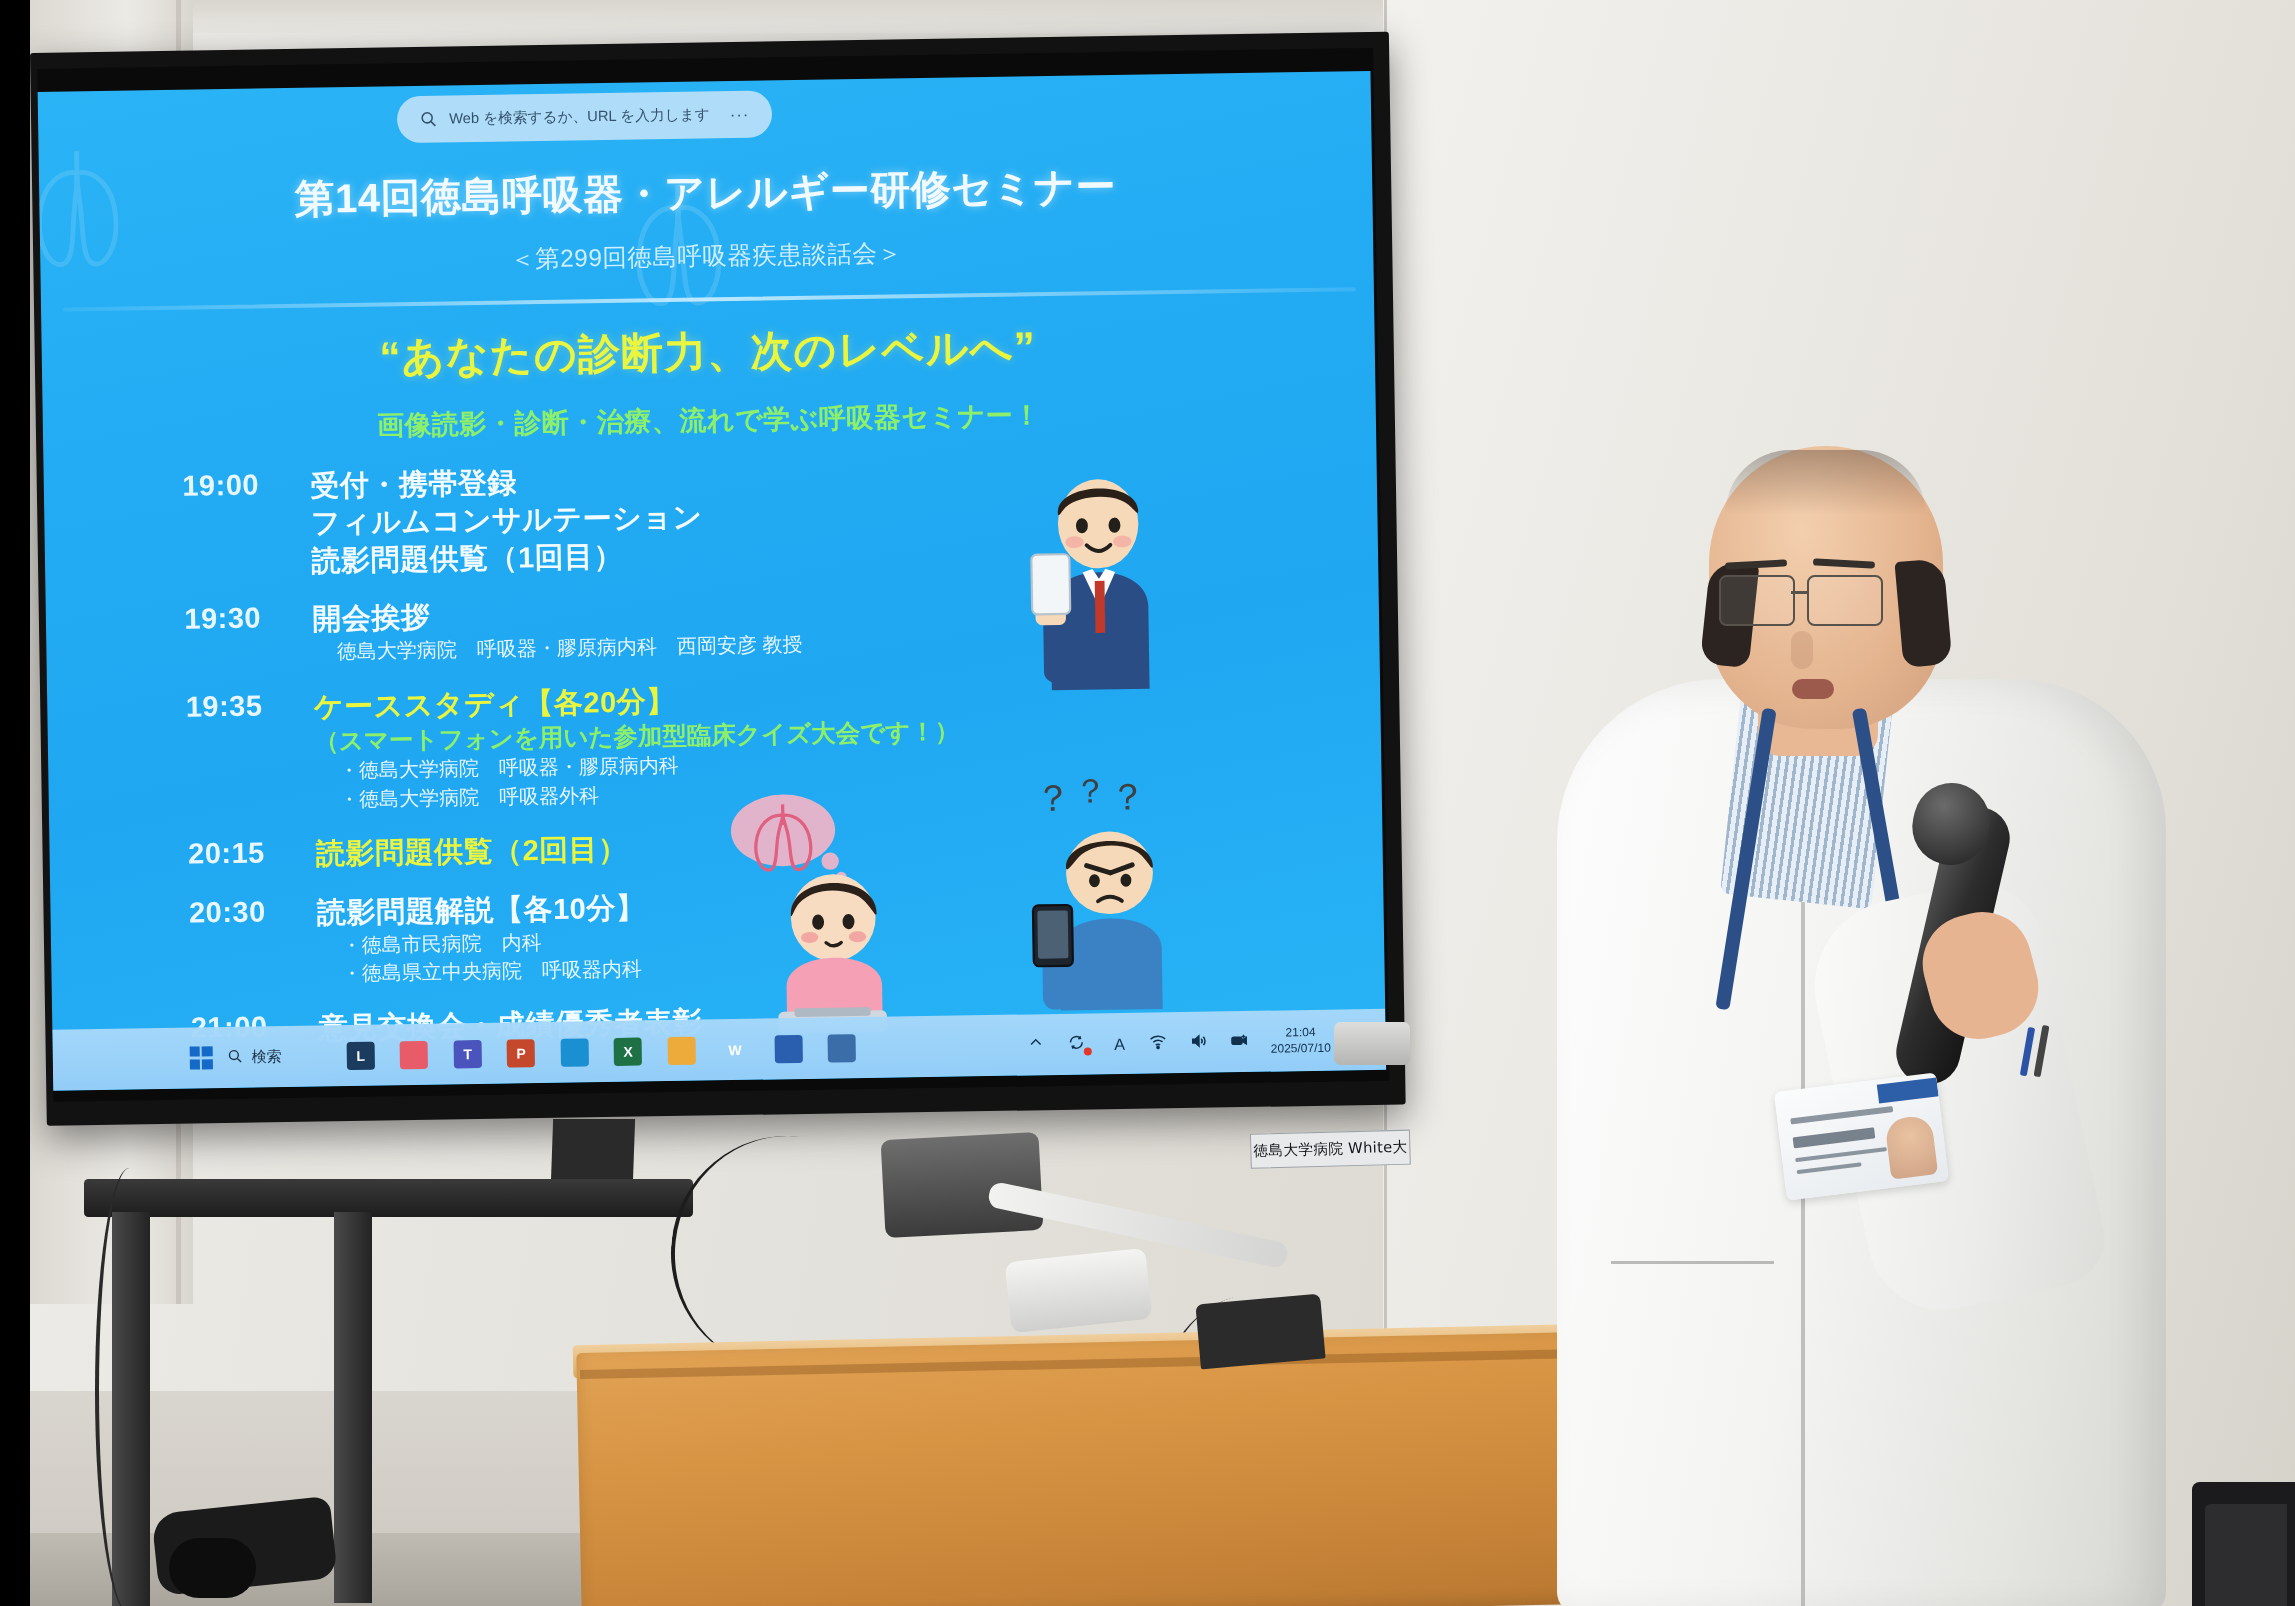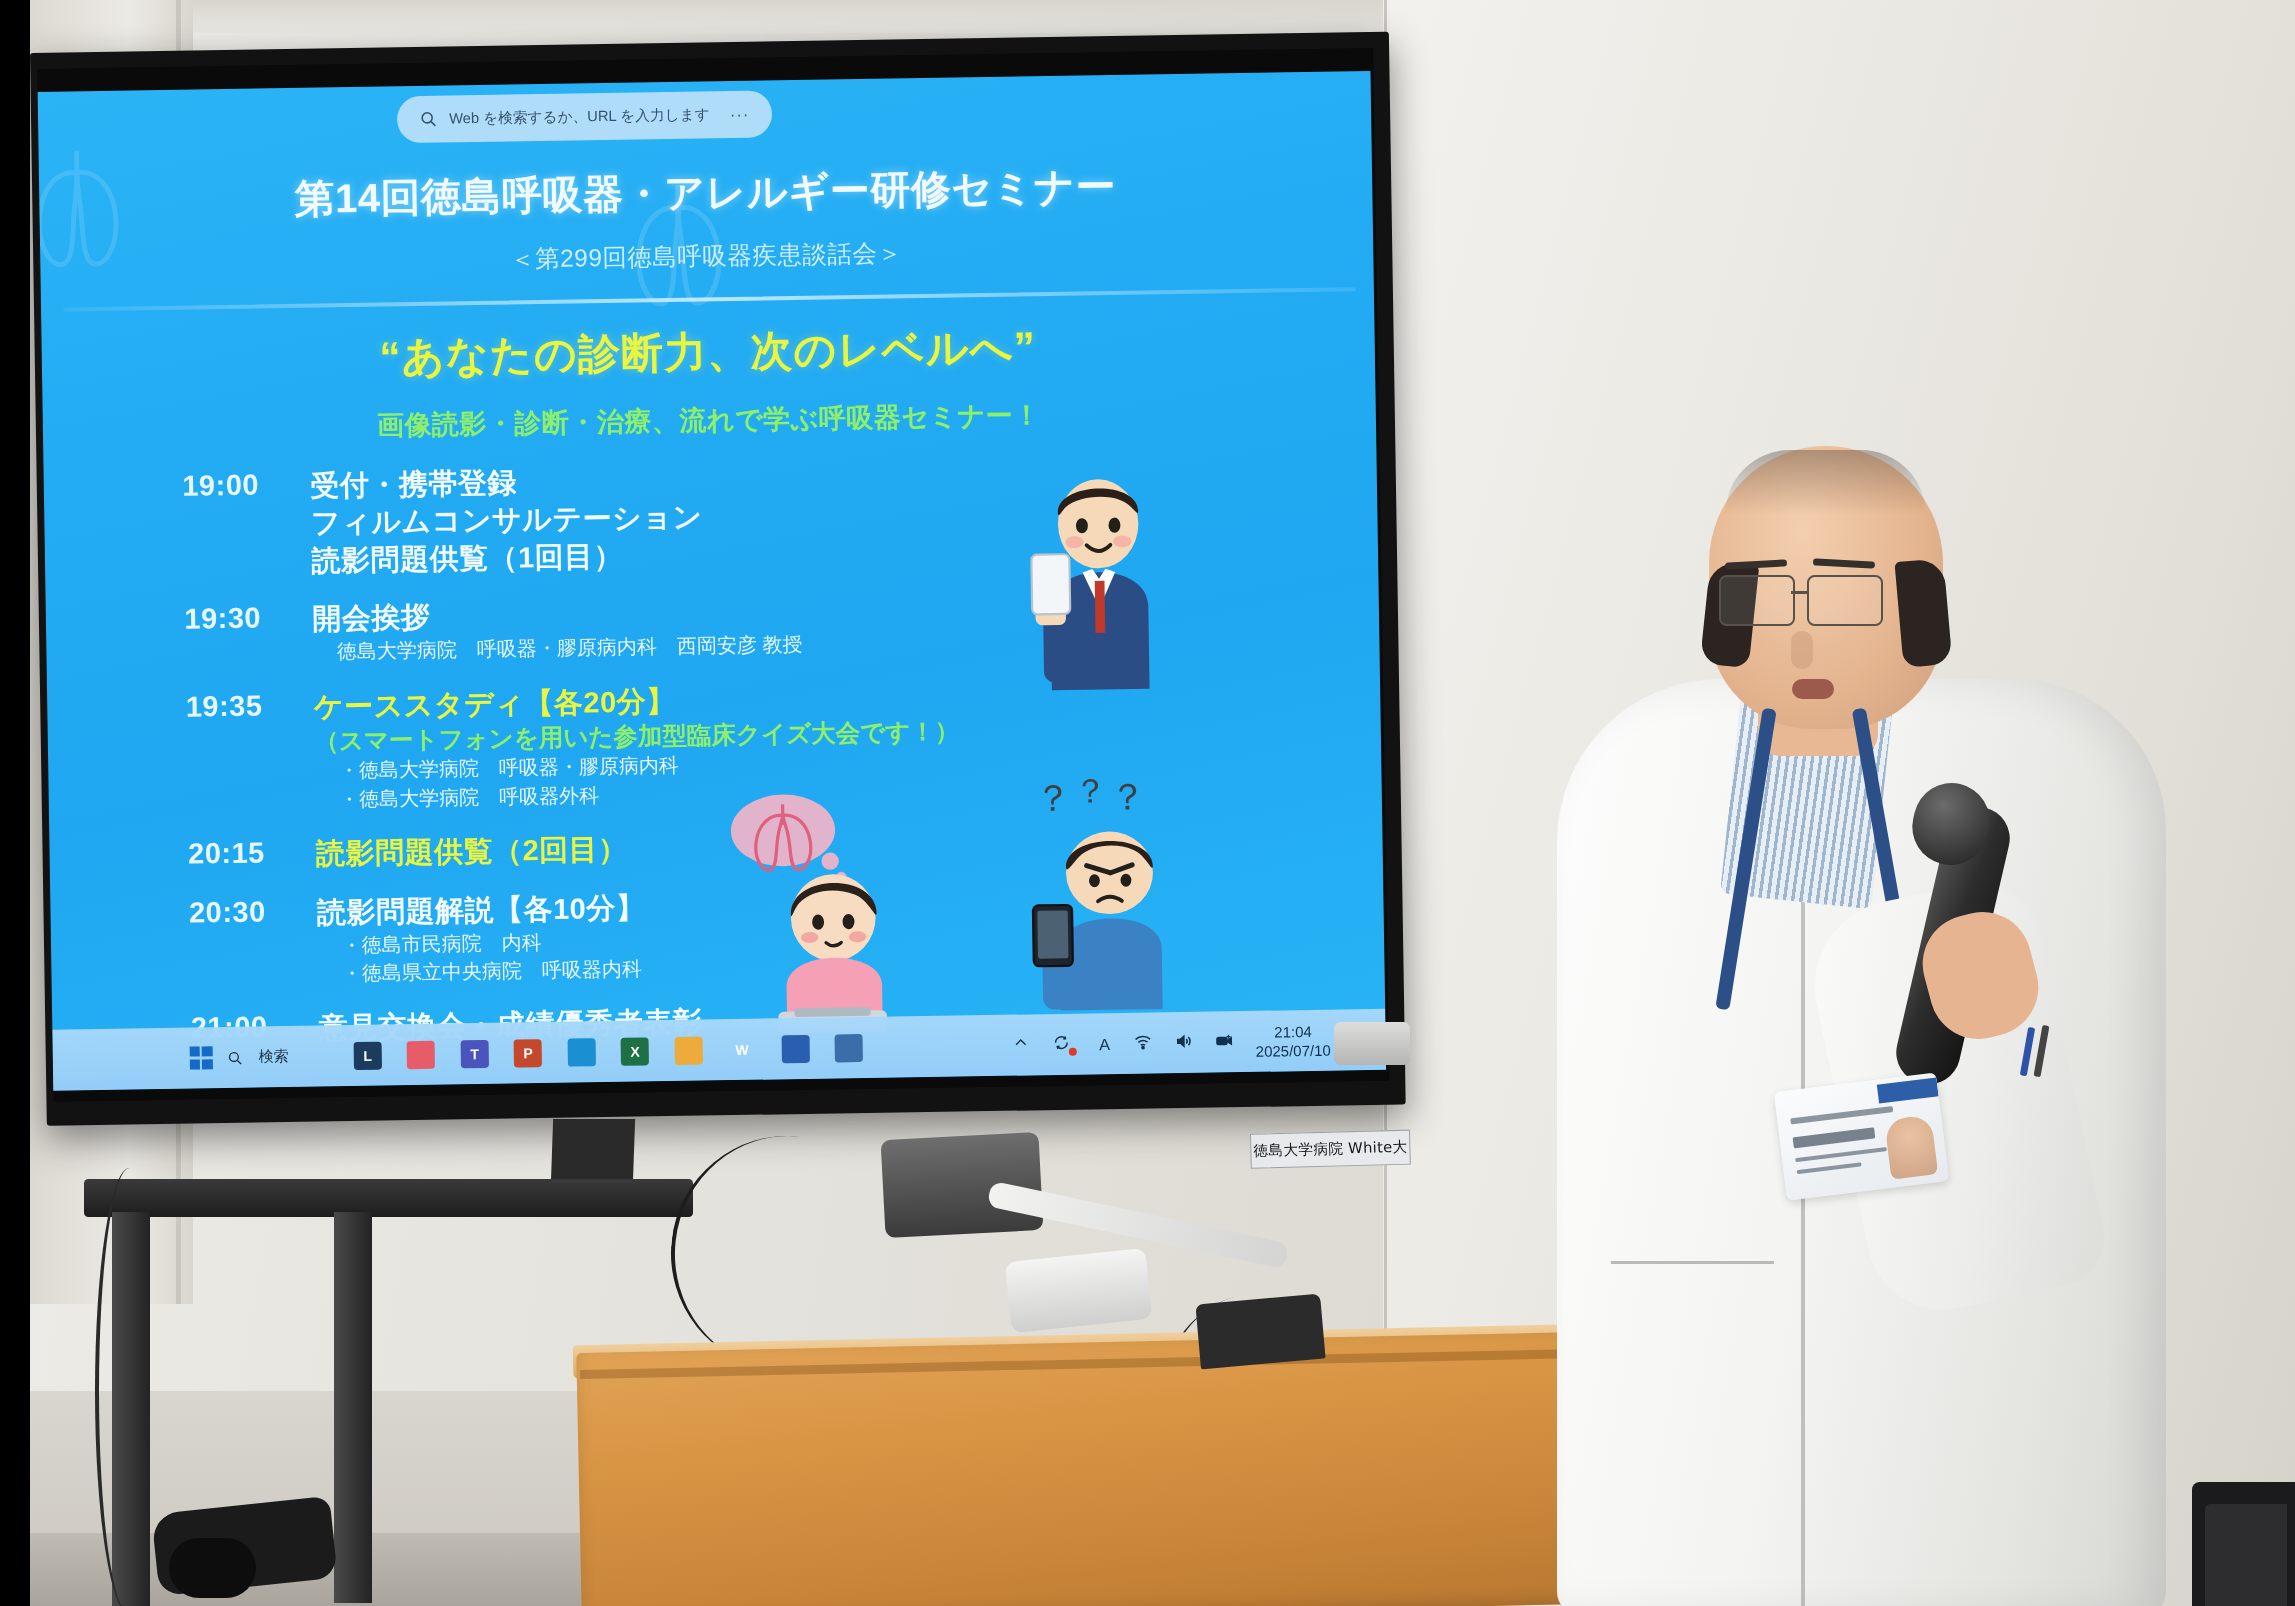--- a/index.html
+++ b/index.html
@@ -100,29 +100,29 @@
   
   .clip{position:absolute;}
 
   
   #taskbar{position:absolute;left:0;bottom:0;width:1333px;height:61px;
      background:linear-gradient(180deg,rgba(167,216,250,.97),rgba(150,206,248,.97));
      display:flex;align-items:center;}
   #tb-left{display:flex;align-items:center;gap:14px;margin-left:137px;}
   .win-logo{width:23px;height:23px;display:grid;grid-template-columns:1fr 1fr;grid-template-rows:1fr 1fr;gap:2.7px;}
   .win-logo i{background:#1569c7;display:block;}
-  #tb-search{display:flex;align-items:flex-end;gap:15px;}
+  #tb-search{display:flex;align-items:flex-start;gap:8px;}
   #tb-search-ico{width:17.4px;height:17.4px;}
   #tb-search-lbl{font-size:15px;color:#1d3347;}
   #tb-apps{display:flex;align-items:center;gap:25.5px;margin-left:65px;}
   .app{width:28px;height:28px;border-radius:3.8px;display:flex;align-items:center;justify-content:center;
       font-size:14px;font-weight:bold;color:#fff;}
   #tb-right{margin-left:auto;display:flex;align-items:center;gap:18.5px;margin-right:14px;}
   .tray-ico{width:22px;height:22px;color:#10314d;}
-  #clock{text-align:center;font-size:15px;color:#10314d;line-height:1.28;}
+  #clock{text-align:center;font-size:12px;color:#10314d;line-height:1.28;}
 
   
   #podium{position:absolute;left:549px;top:1342px;width:1060px;height:272px;
      background:linear-gradient(175deg,#e2a355,#d79443 35%,#c9863a 70%,#b87730);
      transform:rotate(-1.2deg);border-radius:5.4px 5.4px 0 0;
      box-shadow:0 -4.3px 16.3px rgba(0,0,0,.12) inset;}
   #podium-top{position:absolute;left:543px;top:1334px;width:1076px;height:33px;
      background:linear-gradient(180deg,#f0cf9e,#dba85f);transform:rotate(-1.2deg);border-radius:4.3px;}
   #podium-edge{position:absolute;left:550px;top:1359px;width:1054px;height:8.7px;background:rgba(120,72,22,.35);transform:rotate(-1.2deg);}
 

